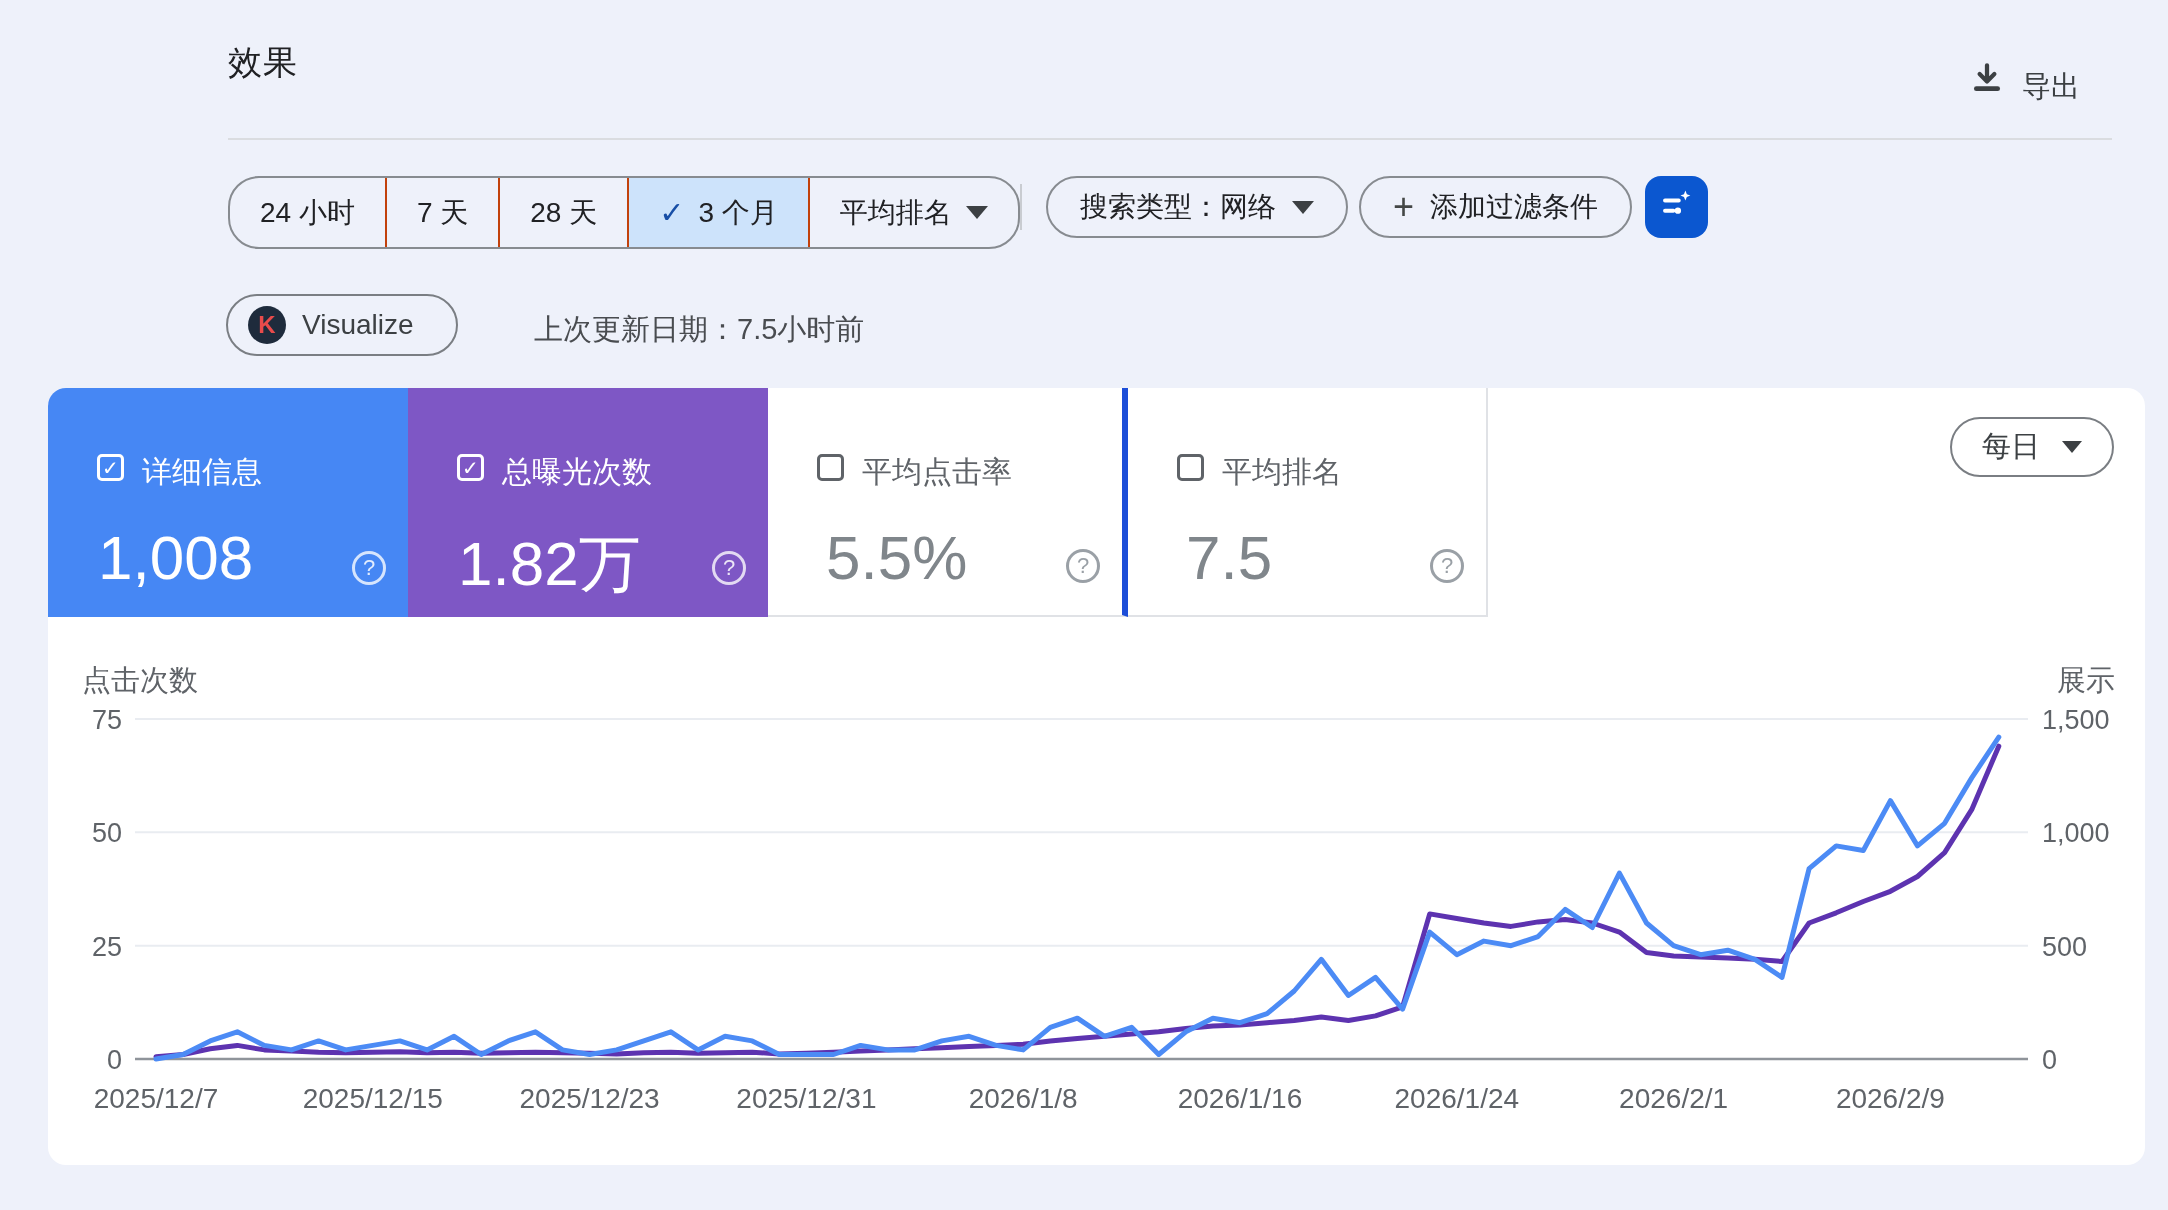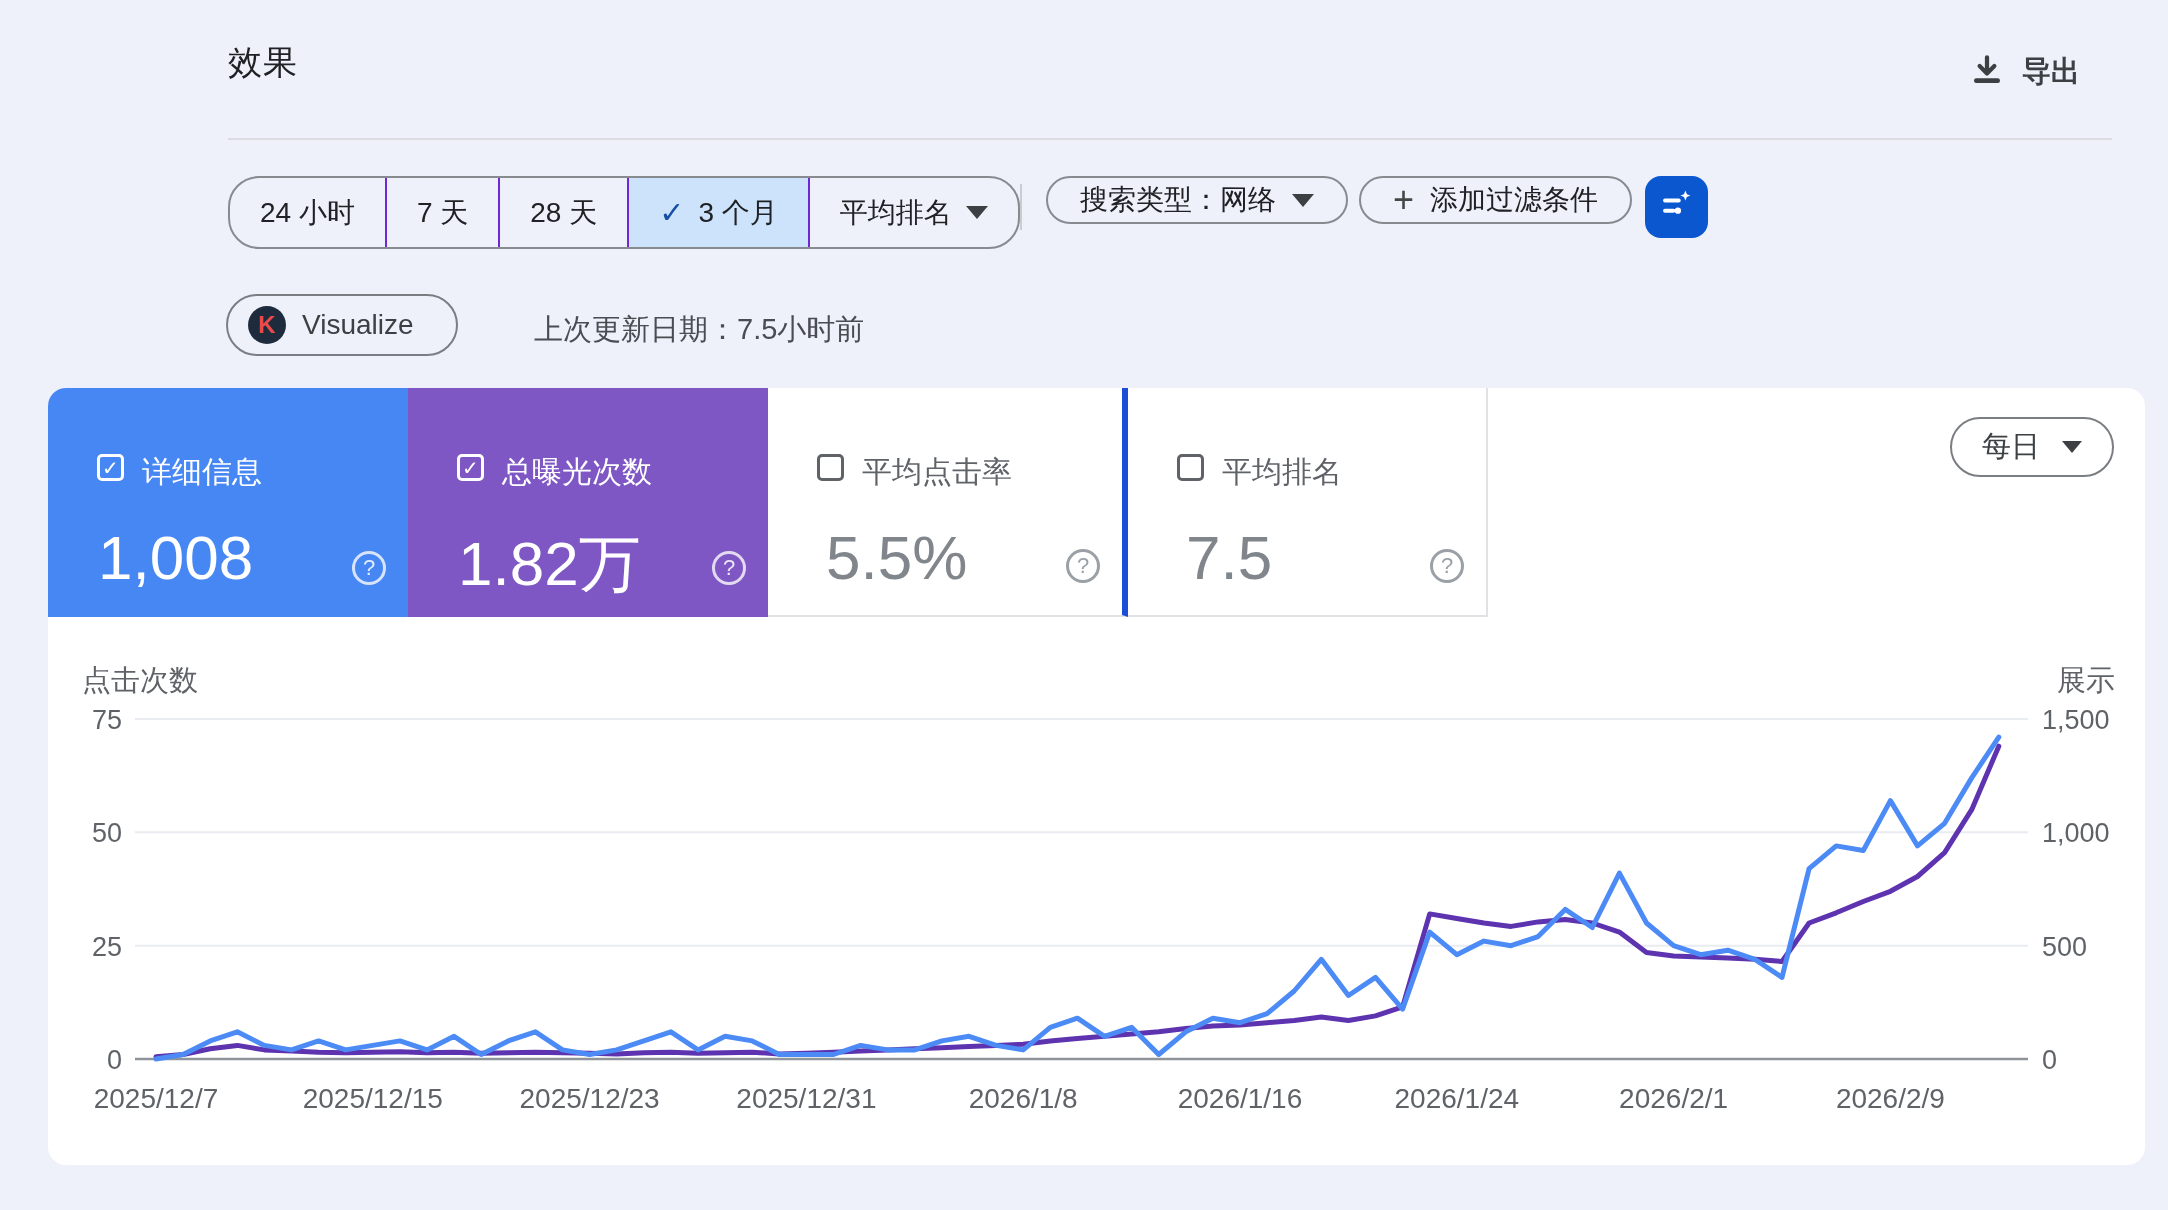--- a/index.html
+++ b/index.html
@@ -5,33 +5,33 @@
   * { margin:0; padding:0; box-sizing:border-box; }
   html,body { width:2168px; height:1210px; }
   body { font-family:"Liberation Sans","DejaVu Sans",sans-serif; background:#eef1fa; position:relative; overflow:hidden; }
   #app { position:absolute; inset:0; }
 
   .abs { position:absolute; }
 
   
   .page-title { left:228px; top:40px; font-size:34px; font-weight:500; color:#202124; letter-spacing:1px; }
   .export-btn { left:1970px; top:52px; display:flex; align-items:center; gap:18px; cursor:pointer; }
-  .export-btn .lbl { font-size:29px; color:#3c4043; font-weight:700; }
+  .export-btn .lbl { font-size:29px; color:#3c4043; font-weight:400;margin-top:15px; }
   .header-divider { left:228px; top:138px; width:1884px; height:2px; background:#dadce0; }
 
   
   .seg-group { left:228px; top:176px; height:73px; display:flex; border:2px solid #878b90; border-radius:31px; overflow:hidden; background:#eef1fa; }
-  .seg { display:flex; align-items:center; justify-content:center; padding:0 30px; font-size:28px; color:#202124; border-left:2px solid #6d28d9; cursor:pointer; white-space:nowrap; gap:14px; }
+  .seg { display:flex; align-items:center; justify-content:center; padding:0 30px; font-size:28px; color:#202124; border-left:2px solid #c2410c; cursor:pointer; white-space:nowrap; gap:14px; }
   .seg:first-child { border-left:none; }
   .seg.selected { background:#cde3fb; }
   .seg .check { color:#174ea6; font-size:30px; font-weight:700; }
   .caret { width:0; height:0; border-left:11px solid transparent; border-right:11px solid transparent; border-top:13px solid #3c4043; display:inline-block; }
   .v-sep { left:1020px; top:184px; width:2px; height:46px; background:#c9ccd1; }
 
-  .pill { height:48px; display:flex; align-items:center; gap:16px; border:2px solid #878b90; border-radius:31px; padding:0 32px; font-size:28px; color:#202124; cursor:pointer; white-space:nowrap; background:transparent; }
+  .pill { height:62px; display:flex; align-items:center; gap:16px; border:2px solid #878b90; border-radius:31px; padding:0 32px; font-size:28px; color:#202124; cursor:pointer; white-space:nowrap; background:transparent; }
   .pill-search { left:1046px; top:176px; }
   .pill-add { left:1359px; top:176px; }
   .plus { font-size:36px; color:#444746; line-height:1; font-weight:400; }
   .blue-filter-btn { left:1645px; top:176px; width:63px; height:62px; border-radius:16px; background:#0b57d0; display:flex; align-items:center; justify-content:center; cursor:pointer; }
 
   
   .visualize-btn { left:226px; top:294px; width:232px; height:62px; border:2px solid #7a7e83; border-radius:31px; display:flex; align-items:center; padding:0 20px; gap:16px; cursor:pointer; }
   .k-badge { width:38px; height:38px; border-radius:50%; background:#1e2b3c; color:#e94b4b; font-weight:700; font-size:24px; display:flex; align-items:center; justify-content:center; }
   .visualize-btn .lbl { font-size:28px; color:#3c4043; font-weight:500; }
   .last-update { left:492px; top:310px; font-size:29px; color:#494c50;margin-left:42px; }

